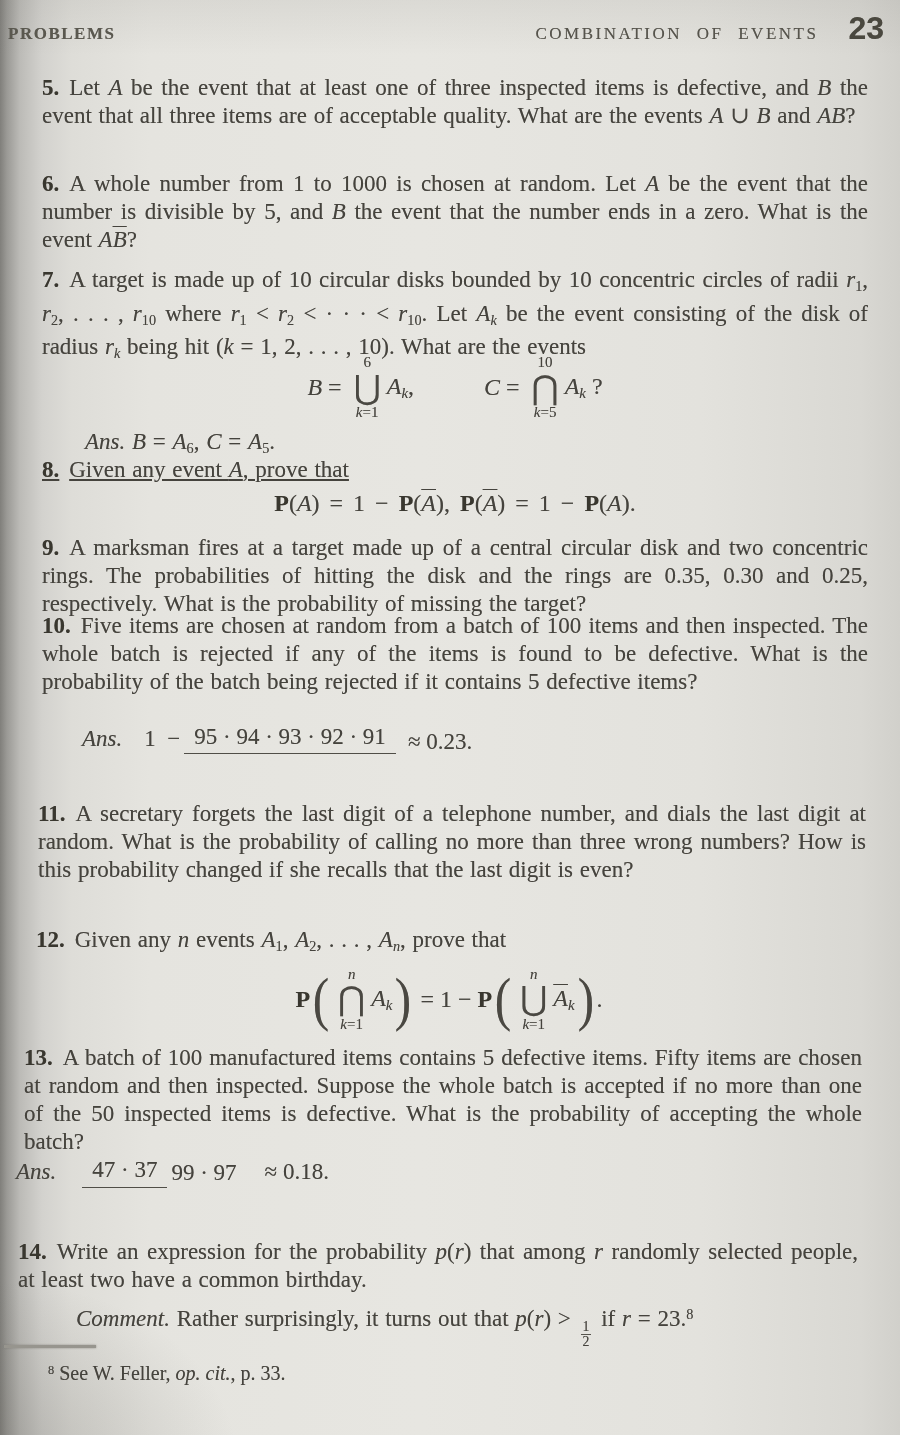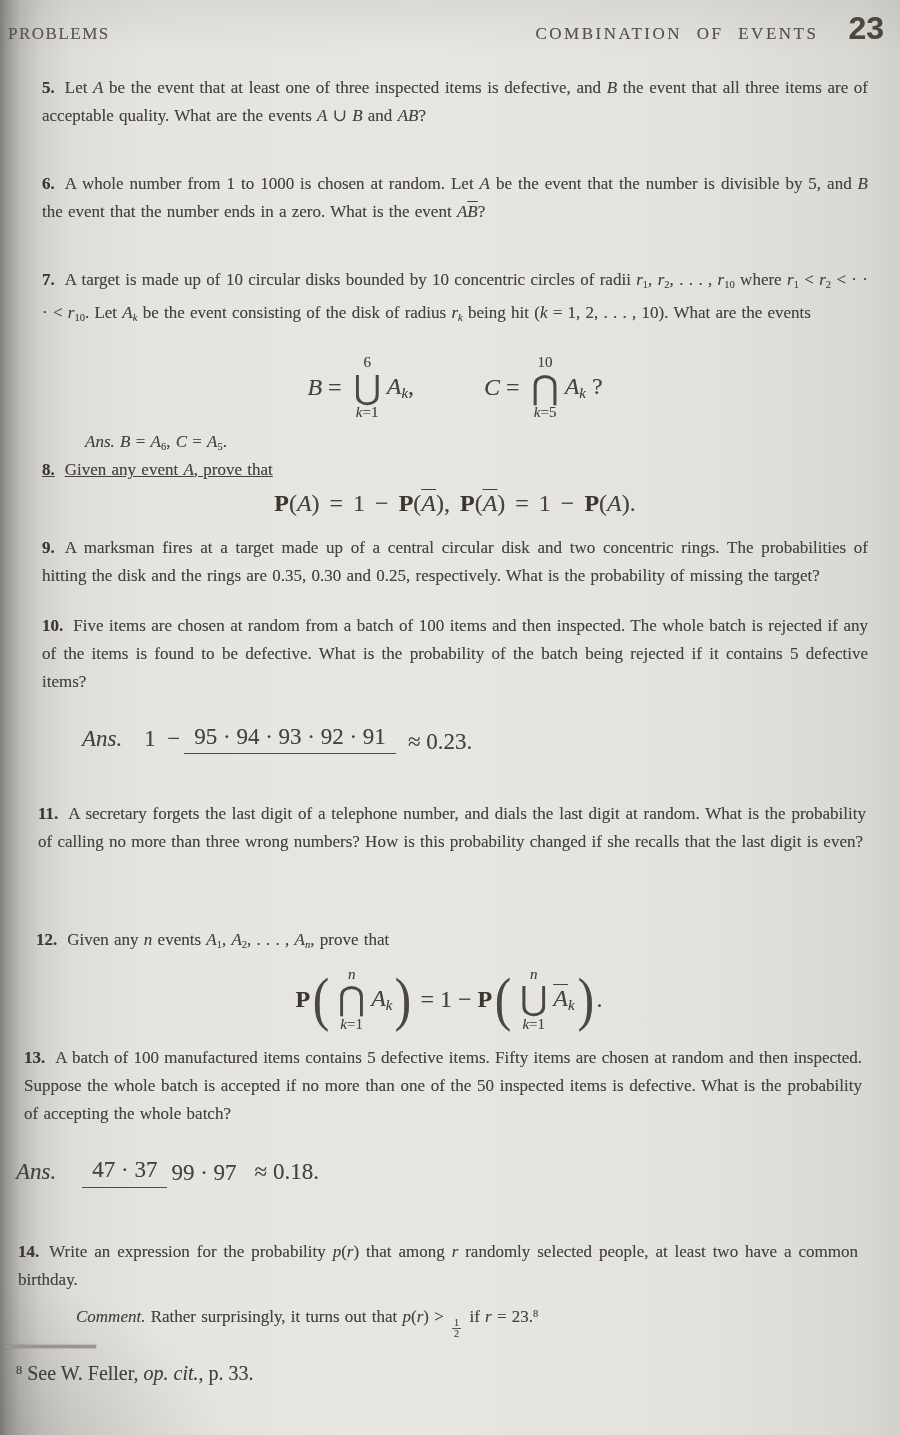--- a/index.html
+++ b/index.html
@@ -10,52 +10,52 @@
     font-family:"Liberation Serif","DejaVu Serif",serif;
     color:#45433d;
     background:
       radial-gradient(ellipse 340px 260px at 0% 102%, rgba(96,94,88,.28), rgba(96,94,88,0) 70%),
       linear-gradient(180deg, rgba(110,108,102,.10) 0, rgba(110,108,102,0) 55px),
       linear-gradient(90deg,#807f7b 0px,#9b9a96 7px,#bcbbb7 20px,#d3d2ce 42px,#deddd8 72px,#e5e4df 150px,#e7e6e1 420px,#e3e2dd 700px,#d9d8d3 860px,#d1d0cb 900px);
     text-rendering:optimizeLegibility;
   }
   .page *{text-shadow:0 0 .6px rgba(70,67,61,.45);}
   .blk{position:absolute;left:42px;width:826px;}
-  .para{font-size:17px;line-height:28px;text-align:justify;word-spacing:1px;}
+  .para{font-size:23px;line-height:28px;text-align:justify;word-spacing:1px;}
   .num{font-weight:700;color:#39372f;margin-right:10px;}
   .it{font-style:italic;}
   .bd{font-weight:700;color:#39372f;}
   .ovl{text-decoration:overline;text-decoration-thickness:1.4px;}
   .sb{font-size:.62em;vertical-align:-.25em;}
   .sp{font-size:.62em;vertical-align:.52em;}
   .sfrac{display:inline-flex;flex-direction:column;align-items:center;vertical-align:-.3em;line-height:1.05;font-size:.6em;margin:0 3px;font-style:normal;}
   .sfn{border-bottom:1.3px solid #56544d;padding:0 2px;}
   
   .runhead{position:absolute;top:10px;left:8px;right:16px;display:flex;justify-content:space-between;align-items:baseline;}
-  .rh-left{font-size:17px;letter-spacing:1.5px;font-weight:400;color:#5a584f;}
+  .rh-left{font-size:17px;letter-spacing:1.5px;font-weight:700;color:#5a584f;}
   .rh-right{display:flex;align-items:baseline;gap:30px;margin-left:28px;}
   .rh-title{font-size:17px;letter-spacing:2.5px;word-spacing:8px;color:#56544c;}
   .rh-page{font-size:32px;font-weight:700;color:#4a483f;font-family:"Liberation Sans","DejaVu Sans",sans-serif;}
   
   .dmath{display:flex;justify-content:center;align-items:center;font-size:24px;}
   .mrow{white-space:pre;}
   .opstack{display:inline-flex;flex-direction:column;align-items:center;margin:0 6px;line-height:1;}
   .oplim{font-size:15px;line-height:1.1;white-space:pre;}
   .opglyph{font-family:"DejaVu Sans",sans-serif;font-size:33px;line-height:1.02;font-weight:400;color:#4a4842;}
   .bigparen{font-size:60px;font-weight:400;line-height:.9;transform:scaleX(.82);color:#4a4842;margin:0 1px;}
   .ctr{text-align:center;font-size:24px;word-spacing:4px;}
   
   .ansline{display:flex;align-items:center;font-size:23px;}
   .anslabel{font-style:italic;margin-right:22px;}
   .frac{display:inline-flex;flex-direction:row;align-items:center;line-height:1.25;margin:0 4px;}
   .frac .fnum{border-bottom:1.6px solid #504e47;padding:0 10px 2px;}
   .frac .fden{padding:2px 4px 0;}
   .ansmath{white-space:pre;}
   .ftrule{position:absolute;height:3px;background:#97958e;box-shadow:0 0 2px rgba(120,118,110,.8);}
-  .ftnote{font-size:20px;}
+  .ftnote{font-size:20px;margin-left:32px;}
 </style>
 </head>
 <body>
 
 <div class="page">
 
   <div class="runhead">
     <span class="rh-left">PROBLEMS</span>
     <span class="rh-right">
       <span class="rh-title">COMBINATION OF EVENTS</span>
@@ -155,21 +155,21 @@
   <div class="blk para" style="top:1044px;left:24px;width:838px;">
     <span class="num">13.</span><span><span>A batch of 100 manufactured items contains 5 defective items.  Fifty items are chosen at random and then inspected.  Suppose the whole batch is accepted if no more than one of the 50 inspected items is defective.  What is the probability of accepting the whole batch?</span></span>
   </div>
 
   <div class="blk ansline" style="top:1156px;left:16px;">
     <span class="anslabel">Ans.</span>
     <span class="frac">
       <span class="fnum">47 · 37</span>
       <span class="fden">99 · 97</span>
     </span>
-    <span class="ansmath" style="margin-left:10px;">≈ 0.18.</span>
+    <span class="ansmath" style="margin-left:20px;">≈ 0.18.</span>
   </div>
 
   <div class="blk para" style="top:1238px;left:18px;width:840px;">
     <span class="num">14.</span><span><span>Write an expression for the probability </span><span class="it">p</span><span>(</span><span class="it">r</span><span>) that among </span><span class="it">r</span><span> randomly selected people, at least two have a common birthday.</span></span>
   </div>
 
   <div class="blk para" style="top:1300px;left:76px;width:782px;">
     <span><span class="it">Comment.</span><span>    Rather surprisingly, it turns out that </span><span class="it">p</span><span>(</span><span class="it">r</span><span>) &gt; </span><span class="sfrac">
           <span class="sfn">1</span>
           <span class="sfd">2</span>

